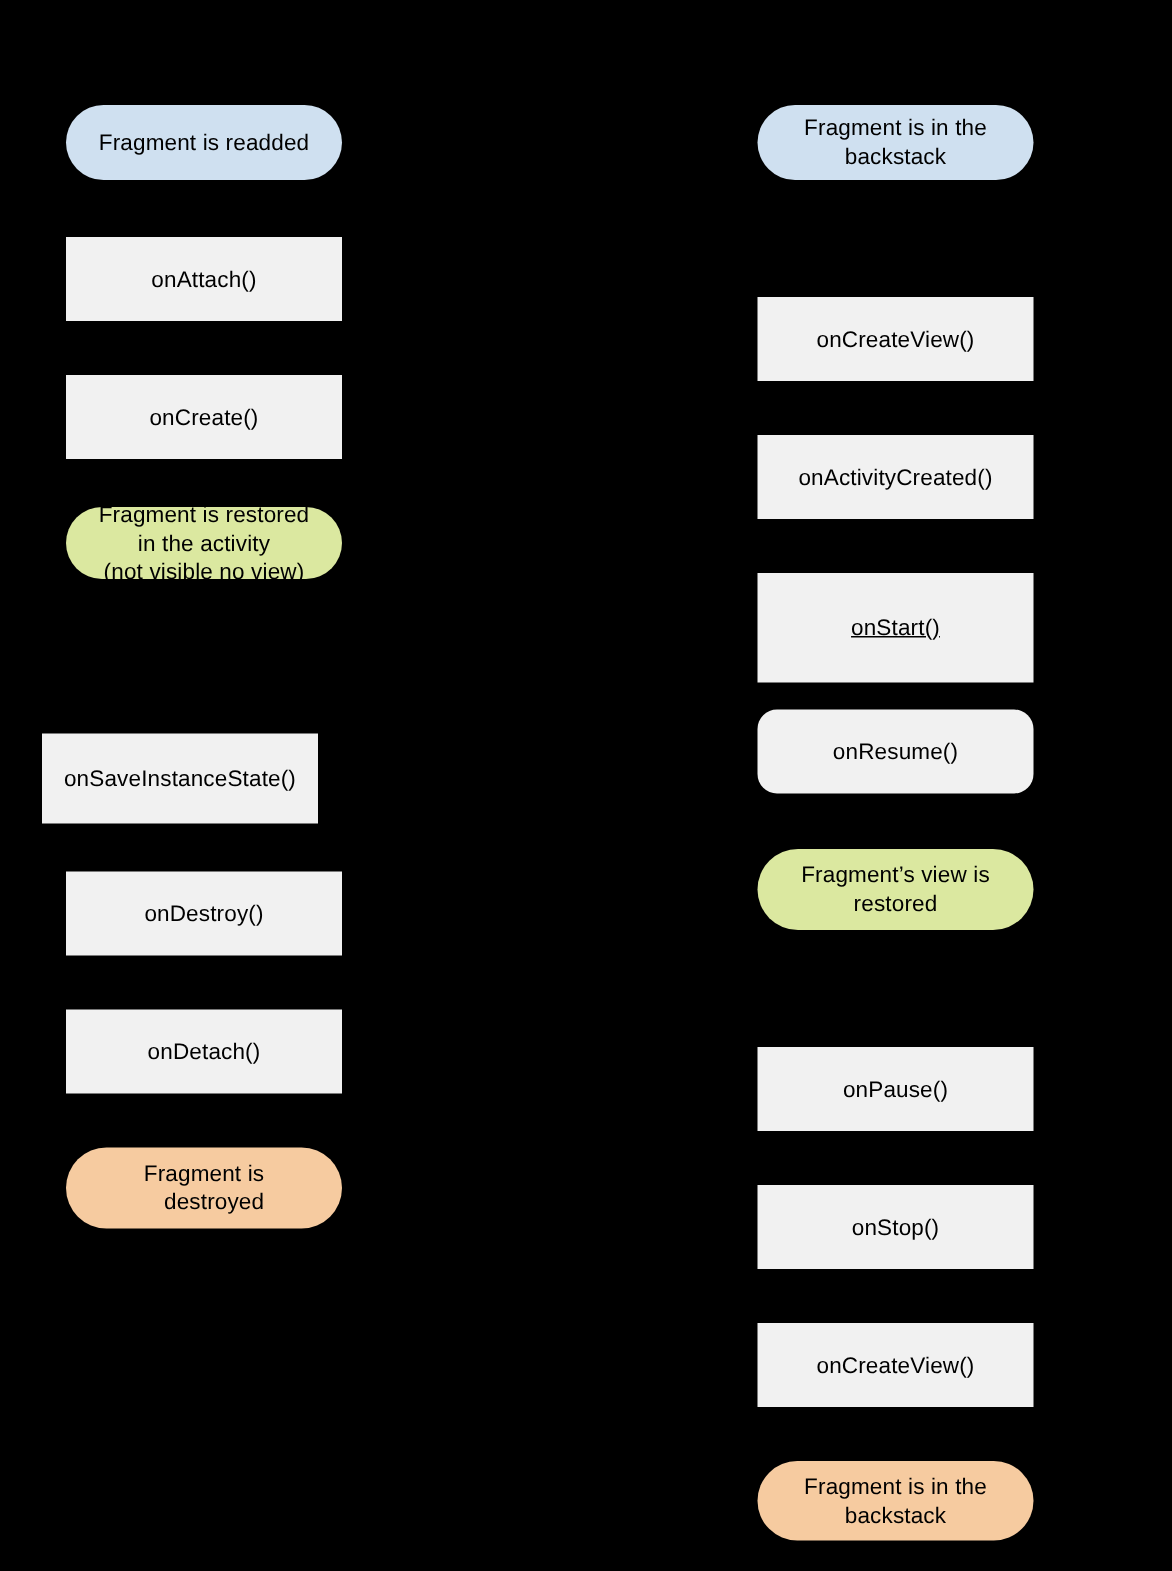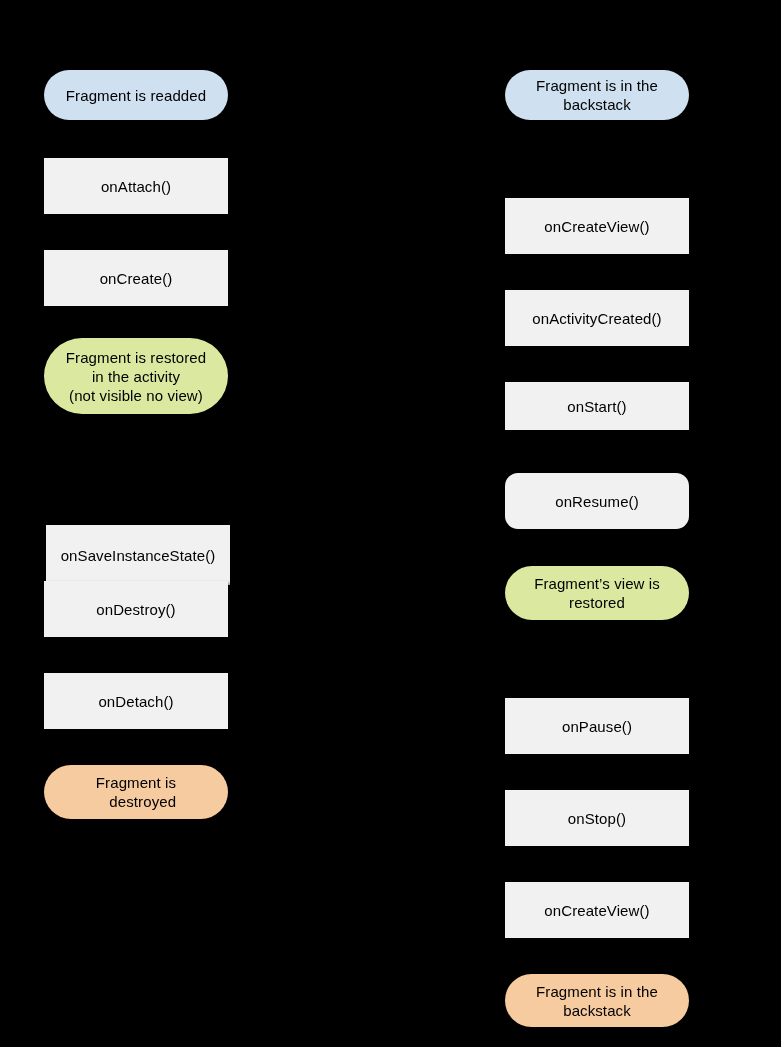--- a/index.html
+++ b/index.html
@@ -58,35 +58,35 @@
   .fill-grey   { background: #f1f1f1; }
 </style>
 </head>
 <body>
 
 <div id="diagram">
     <div style="position: absolute; left: 0px; top: 0px; width: 100%; height: 100%;">
       <div class="node rounded fill-blue" style="left: 44px; top: 70px; width: 184px; height: 50px;">Fragment is readded</div>
       <div class="node rect fill-grey" style="left: 44px; top: 158px; width: 184px; height: 56px;">onAttach()</div>
       <div class="node rect fill-grey" style="left: 44px; top: 250px; width: 184px; height: 56px;">onCreate()</div>
-      <div class="node rounded fill-green" style="left: 44px; top: 338px; width: 184px; height: 76px;">Fragment is restored
+      <div class="node rounded fill-green" style="left: 44px; top: 338px; width: 184px; height: 48px;">Fragment is restored
 in the activity
 (not visible no view)</div>
-      <div class="node rect fill-grey" style="left: 46px; top: 489px; width: 184px; height: 60px; margin-top: 36px;">onSaveInstanceState()</div>
+      <div class="node rect fill-grey" style="left: 28px; top: 489px; width: 184px; height: 60px;">onSaveInstanceState()</div>
       <div class="node rect fill-grey" style="left: 44px; top: 581px; width: 184px; height: 56px;">onDestroy()</div>
       <div class="node rect fill-grey" style="left: 44px; top: 673px; width: 184px; height: 56px;">onDetach()</div>
       <div class="node rounded fill-orange" style="left: 44px; top: 765px; width: 184px; height: 54px; text-align: right;">Fragment is
 destroyed</div>
     </div>
     <div style="position: absolute; left: 0px; top: 0px; width: 100%; height: 100%;">
       <div class="node rounded fill-blue" style="left: 505px; top: 70px; width: 184px; height: 50px;">Fragment is in the
 backstack</div>
       <div class="node rect fill-grey" style="left: 505px; top: 198px; width: 184px; height: 56px;">onCreateView()</div>
       <div class="node rect fill-grey" style="left: 505px; top: 290px; width: 184px; height: 56px;">onActivityCreated()</div>
-      <div class="node rect fill-grey" style="left: 505px; top: 382px; width: 184px; height: 48px;">onStart()</div>
+      <div class="node rect fill-grey" style="left: 505px; top: 382px; width: 184px; height: 73px; text-decoration: underline;">onStart()</div>
       <div class="node rect fill-grey" style="left: 505px; top: 473px; width: 184px; height: 56px; border-radius: 13px;">onResume()</div>
       <div class="node rounded fill-green" style="left: 505px; top: 566px; width: 184px; height: 54px;">Fragment’s view is
 restored</div>
       <div class="node rect fill-grey" style="left: 505px; top: 698px; width: 184px; height: 56px;">onPause()</div>
       <div class="node rect fill-grey" style="left: 505px; top: 790px; width: 184px; height: 56px;">onStop()</div>
       <div class="node rect fill-grey" style="left: 505px; top: 882px; width: 184px; height: 56px;">onCreateView()</div>
       <div class="node rounded fill-orange" style="left: 505px; top: 974px; width: 184px; height: 53px;">Fragment is in the
 backstack</div>
     </div>
   </div>

